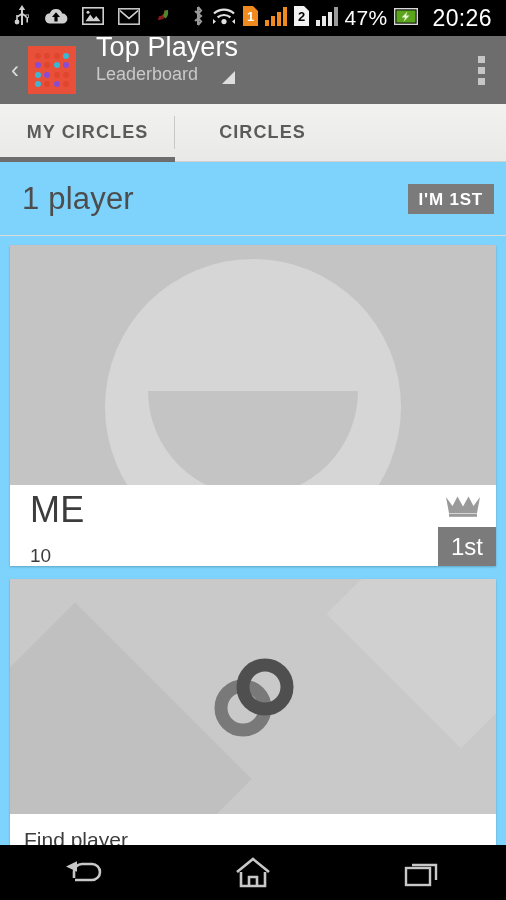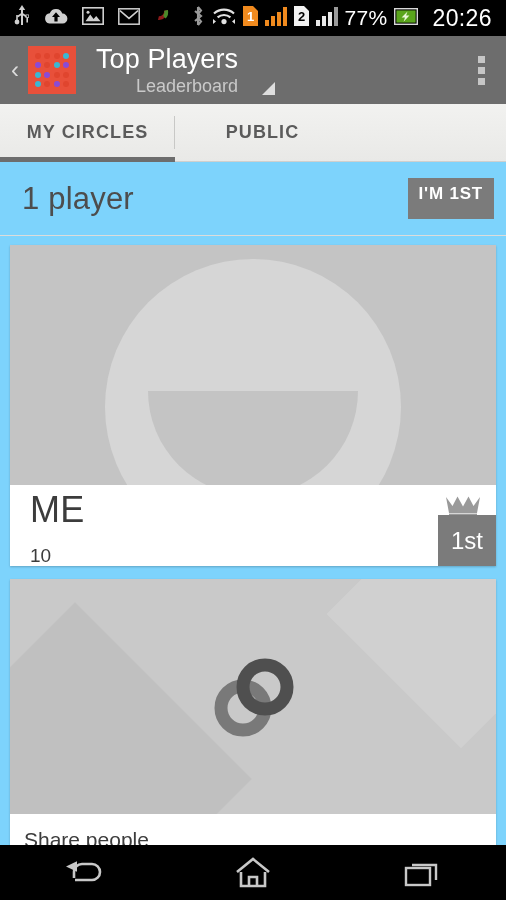--- a/index.html
+++ b/index.html
@@ -47,27 +47,27 @@
   .ab-appicon {
     flex: 0 0 48px; width: 48px; height: 48px; margin-left: 2px;
     background: #e8503a;
     display: grid; grid-template-columns: repeat(4, 1fr); grid-template-rows: repeat(4, 1fr);
     align-content: center; justify-items: center; align-items: center;
     padding: 5px;
   }
   .ab-appicon i { display: block; width: 6px; height: 6px; border-radius: 50%; }
   .ab-titles {
     flex: 1 1 auto; margin-left: 20px; position: relative;
-    height: 76px; display: flex; flex-direction: column; justify-content: center;
+    height: 76px; display: flex; flex-direction: column; justify-content: flex-start;
   }
   .ab-title {
     color: #fff; font-size: 27px; line-height: 30px; font-weight: 400;
     letter-spacing: 0.1px;
   }
-  .ab-subrow { display: flex; align-items: center; margin-top: 1px; margin-left: 40px; }
+  .ab-subrow { display: flex; align-items: center; margin-top: 1px; }
   .ab-sub {
     color: #c9c9c9; font-size: 18px; line-height: 22px;
   }
   .ab-spinner {
     width: 0; height: 0; margin-left: 24px; margin-top: 6px;
     border-left: 13px solid transparent;
     border-bottom: 13px solid #dedede;
   }
   .ab-overflow {
     flex: 0 0 50px; height: 68px;
@@ -109,21 +109,21 @@
     height: 74px; display: flex; align-items: center;
     padding: 0 12px 0 22px;
     border-bottom: 1px solid #dcdcda;
   }
   .header-title {
     flex: 1 1 auto; font-size: 31px; color: #4d4d4d; font-weight: 400; letter-spacing: 0.2px;
   }
   .header-badge {
     background: #7b7b7b; color: #fff;
     font-size: 17px; font-weight: 700; letter-spacing: 0.8px;
-    padding: 6px 11px 15px 11px;
+    padding: 6px 11px 4px 11px;
   }
 
   
   .player-card {
     margin: 9px 10px 0 10px;
     background: #fff;
     box-shadow: 0 1px 2px rgba(0,0,0,0.22);
   }
   .avatar-box {
     position: relative; height: 240px; background: #c4c4c4; overflow: hidden;
@@ -148,21 +148,21 @@
   }
   .player-score {
     font-size: 19px; color: #3c3c3c; line-height: 24px; margin-top: 18px;
   }
   .crown {
     position: absolute; right: 16px; top: 10px;
     width: 34px; height: 22px;
   }
   .rank-badge {
     position: absolute; right: 0; bottom: 0;
-    min-width: 58px; height: 51px;
+    min-width: 58px; height: 39px;
     background: #7b7b7b; color: #fff;
     font-size: 24px; display: flex; align-items: center; justify-content: center;
     padding: 0 2px;
   }
 
   
   .tiles {
     display: flex; gap: 12px; margin: 13px 10px 0 10px;
   }
   .tile {
@@ -285,21 +285,21 @@
         </svg>
       </span>
       <span class="sb-ico">
         <svg width="22" height="20" viewBox="0 0 22 20">
           <rect x="0" y="14" width="4" height="6" fill="#e8e8e8"></rect>
           <rect x="6" y="10" width="4" height="10" fill="#e8e8e8"></rect>
           <rect x="12" y="6" width="4" height="14" fill="#e8e8e8"></rect>
           <rect x="18" y="1" width="4" height="19" fill="#9a9a9a"></rect>
         </svg>
       </span>
-      <span class="sb-pct">77%</span>
+      <span class="sb-pct">47%</span>
       <span class="sb-ico">
         <svg width="24" height="17" viewBox="0 0 24 17">
           <rect x="0.7" y="0.7" width="22.6" height="15.6" fill="none" stroke="#d8d8d8" stroke-width="1.4"></rect>
           <rect x="2.4" y="2.4" width="19.2" height="12.2" fill="#5aa51c"></rect>
           <path d="M13.5 3.4 L7.6 9.6 L11 9.6 L9.6 13.8 L15.4 7.4 L12.1 7.4 Z" fill="#e9f5d8"></path>
         </svg>
       </span>
       <span class="sb-clock">20:26</span>
     </div>
   </div>
@@ -338,21 +338,21 @@
     </div>
   </div>
 
   <div class="tabbar">
     <div class="tab first">
       <span>MY CIRCLES</span>
       <span class="divider"></span>
       <span class="underline"></span>
     </div>
     <div class="tab second">
-      <span>PUBLIC</span>
+      <span>CIRCLES</span>
     </div>
   </div>
 
   <div class="content">
 
     <div class="header-row">
       <div class="header-title">1 player</div>
       <div class="header-badge">I'M 1ST</div>
     </div>
 
@@ -378,21 +378,21 @@
 
       <div class="tile">
         <div class="tile-art gray">
           <div class="fold-a"></div>
           <div class="fold-b"></div>
           <svg width="92" height="92" viewBox="0 0 92 92" style="position:relative">
             <circle cx="36" cy="57" r="22" fill="none" stroke="#797979" stroke-width="13"></circle>
             <circle cx="58" cy="36" r="22" fill="none" stroke="#4f4f4f" stroke-width="13"></circle>
           </svg>
         </div>
-        <div class="tile-label">Share people</div>
+        <div class="tile-label">Find player</div>
       </div>
     </div>
 
   </div>
 
   <div class="navbar">
     <div class="nav-btn">
       <svg width="44" height="30" viewBox="0 0 44 30">
         <path d="M12 20 L12 14 A8 8 0 0 1 20 6 L30 6 A8 8 0 0 1 30 22 L13 22" fill="none" stroke="#c8c8c8" stroke-width="2.6"></path>
         <path d="M4 8.5 L15 3.2 L15 13.8 Z" fill="#c8c8c8"></path>

